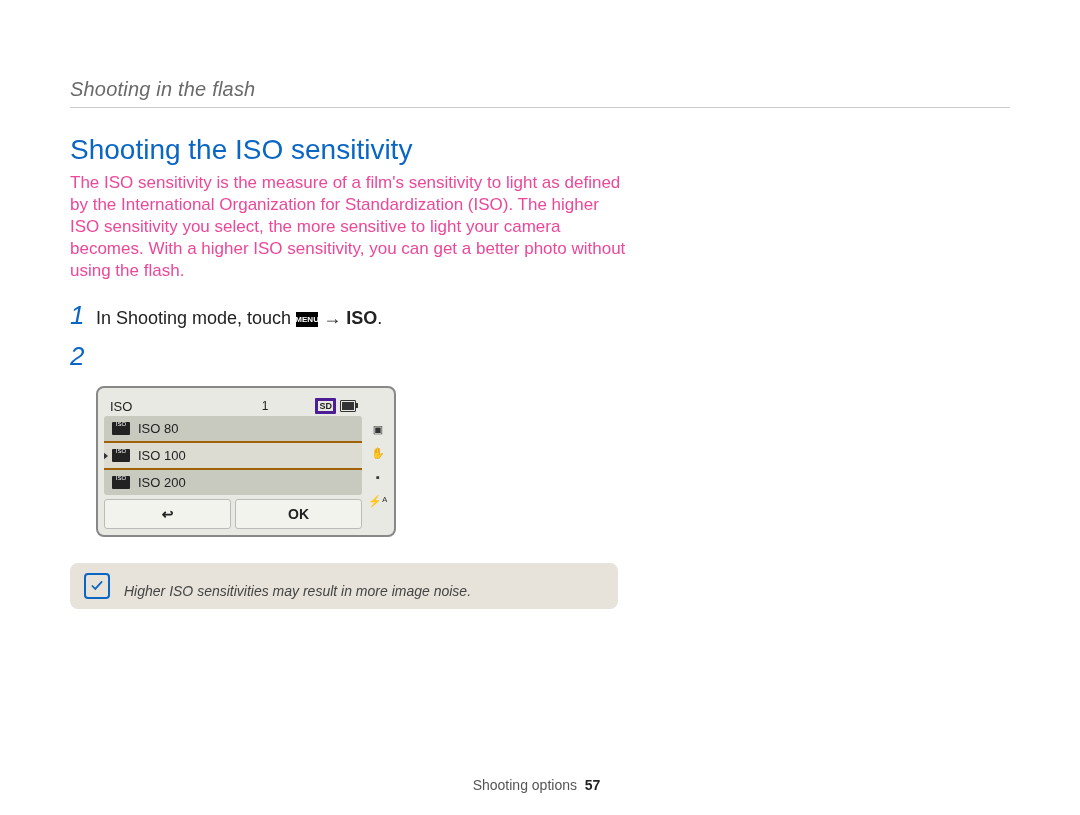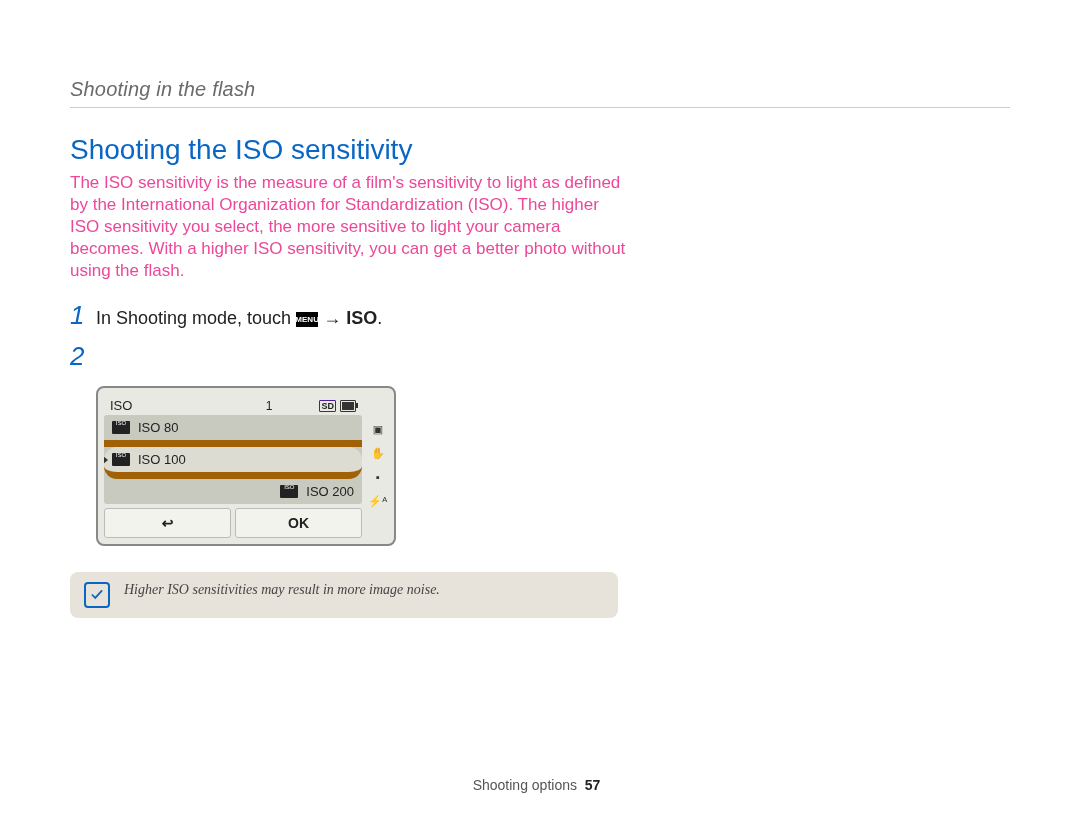--- a/index.html
+++ b/index.html
@@ -145,59 +145,58 @@
   }
   .hdr-icon.batt::before {
     content: "";
     position: absolute;
     left: 1px; top: 1px; right: 1px; bottom: 1px;
     background: #333;
   }
   .sd {
     font-size: 9px;
     font-weight: 700;
-    border: 1px solid #4c1d95;
+    border: 3px solid #4c1d95;
     padding: 0 1px;
     border-radius: 1px;
     margin-left: 43px;
   }
   .list {
     background: #c8c9bf;
     border-radius: 3px;
     overflow: hidden;
   }
   .list-item {
     display: flex;
     align-items: center;
     gap: 8px;
     padding: 5px 8px;
-    border-bottom: 7px solid #a16207;
+    border-bottom: 2px solid #a16207;
     font-size: 13px;
     color: #222;
   }
-  .list-item:last-child { border-bottom: none; justify-content: flex-end; }
+  .list-item:last-child { border-bottom: none; }
   .list-item .iso-icon {
     width: 18px;
     height: 13px;
     background: #222;
     border-radius: 1px;
     position: relative;
   }
   .list-item .iso-icon::before {
     content: "ISO";
     position: absolute;
     top: -1px; left: 0; right: 0;
     font-size: 6px;
     color: #fff;
     text-align: center;
     line-height: 7px;
   }
   .list-item.selected {
     background: #dcdcd2;
-    border-radius: 13px;
   }
   .selector-caret {
     position: absolute;
     left: -2px;
     width: 0; height: 0;
     border-top: 5px solid transparent;
     border-bottom: 5px solid transparent;
     border-left: 6px solid #333;
   }
   .list-item { position: relative; }
@@ -236,24 +235,23 @@
     align-items: center;
     justify-content: center;
     font-size: 11px;
   }
   .note-box {
     margin: 26px 0 0 0;
     background: #e7e3da;
     border-radius: 8px;
     padding: 10px 14px;
     display: flex;
-    align-items: flex-start;
+    align-items: flex-end;
     gap: 14px;
     max-width: 520px;
-    font-family: Liberation Serif, serif;
   }
   .note-icon {
     width: 22px;
     height: 22px;
     border: 2px solid #0a66c4;
     border-radius: 4px;
     display: flex;
     align-items: center;
     justify-content: center;
     flex-shrink: 0;

